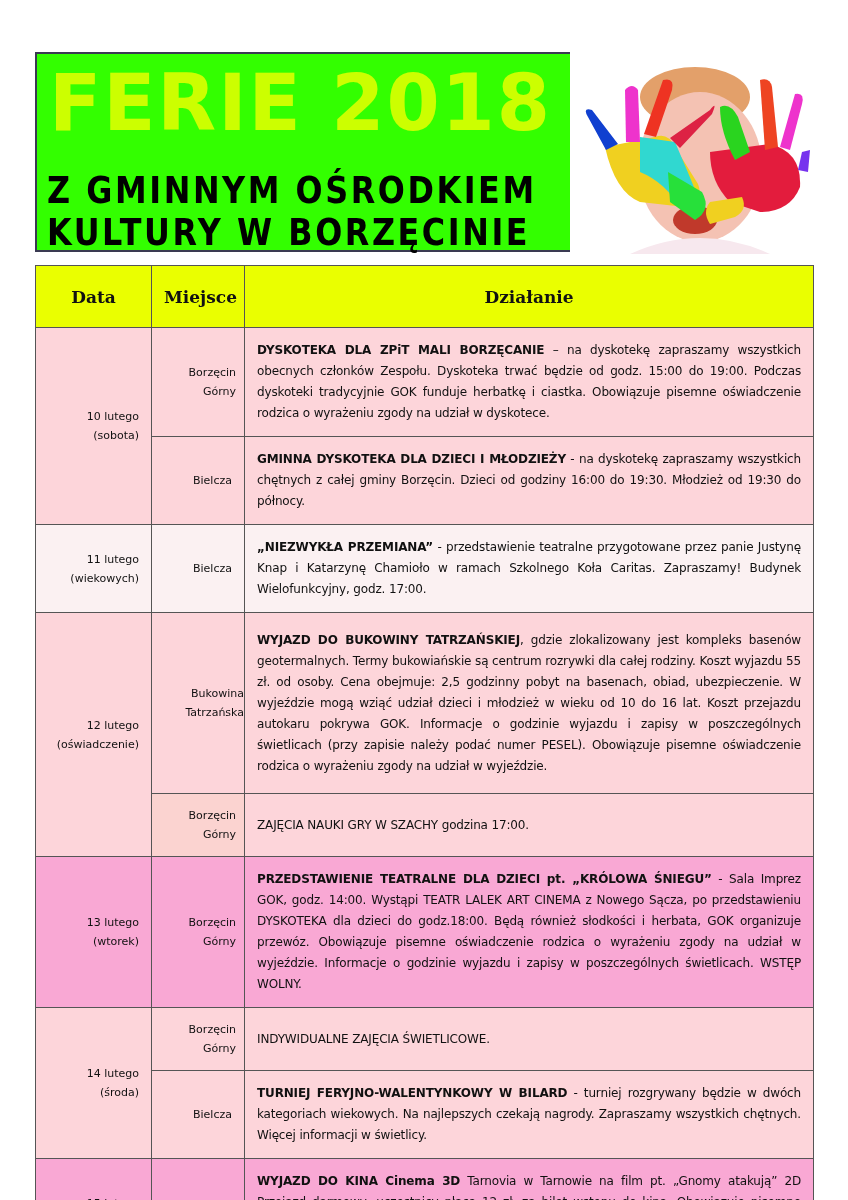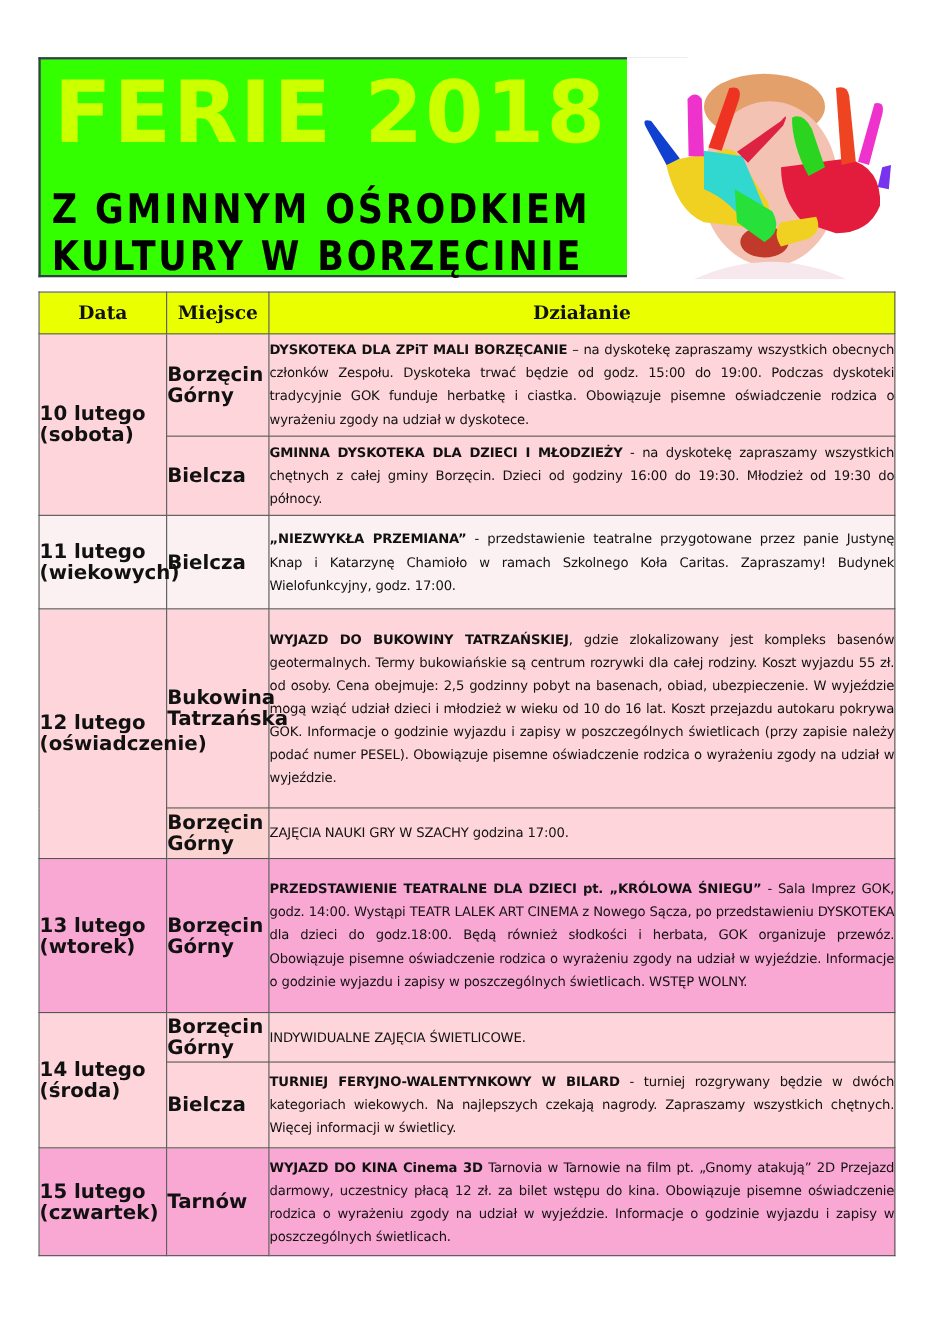--- a/index.html
+++ b/index.html
@@ -26,24 +26,24 @@
 
   .photo {
     position: absolute; left: 570px; top: 52px; width: 245px; height: 202px; background: #ffffff; overflow: hidden;
   }
 
   table.schedule {
     position: absolute; left: 35px; top: 265px; width: 778px;
     border-collapse: collapse; table-layout: fixed;
     font-family: "DejaVu Sans", sans-serif; font-size: 12.6px; color: #111;
   }
-  table.schedule td, table.schedule th { border: 1px solid #555; padding: 0; vertical-align: middle; }
+  table.schedule td, table.schedule th { border: 1px solid #555; padding: 12px; vertical-align: middle; }
   th { background: #eaff00; font-family: "DejaVu Serif", serif; font-size: 17px; font-weight: bold; height: 37px; }
   col.c1 { width: 116px; } col.c2 { width: 93px; } col.c3 { width: 569px; }
-  td.date, td.place { text-align: left; font-weight: bold; font-size: 18px; line-height: 19px; }
+  td.date, td.place { text-align: right; font-weight: normal; font-size: 11px; line-height: 19px; }
   td.desc { text-align: justify; padding: 6px 8px 6px 8px; line-height: 21px; font-size: 12px; letter-spacing: -0.15px; }
   td.desc b { font-weight: bold; }
   tr.pink td { background: #fdd5da; }
   tr.pale td { background: #fbf1f2; }
   tr.white td { background: #f9a8d4; }
   td.peach { background: #fbd3d0 !important; }
 </style>
 </head>
 <body>
 

